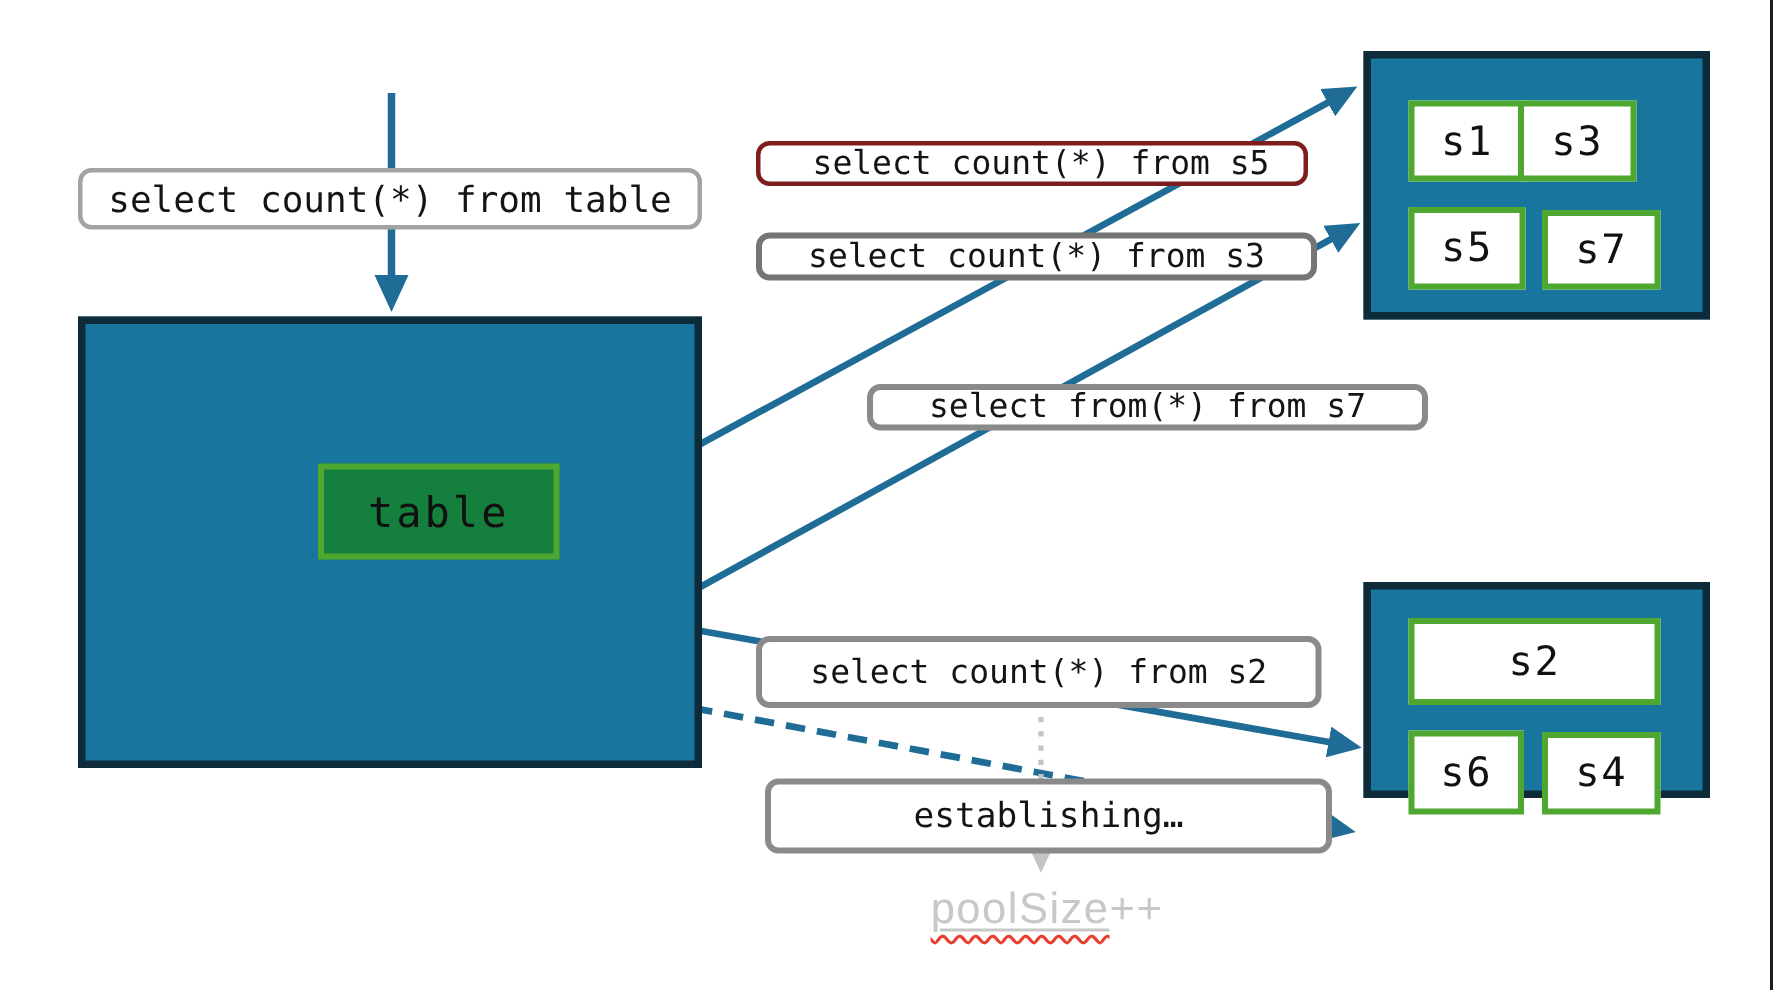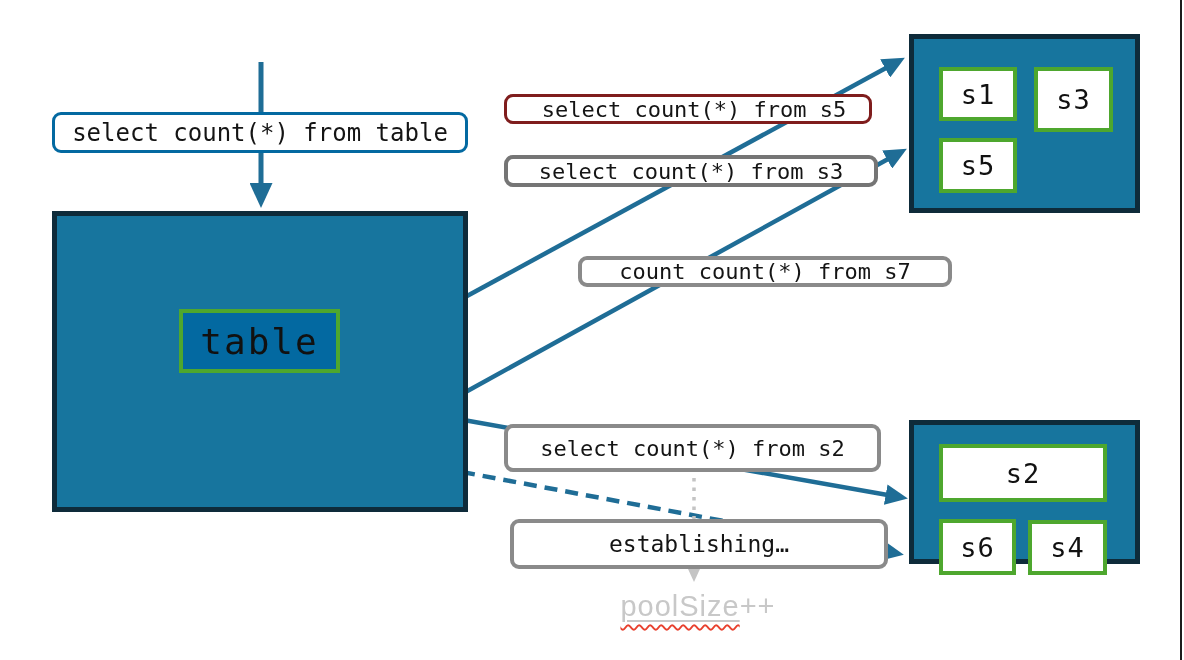--- a/index.html
+++ b/index.html
@@ -12,31 +12,31 @@
   
   .node{
     position:absolute;background:#17759e;border:5px solid #0e2b3a;box-sizing:border-box;z-index:2;
   }
   .shard{
     position:absolute;background:#ffffff;border:4px solid #4ea72e;box-sizing:border-box;
     display:flex;align-items:center;justify-content:center;
     font-size:27px;color:#111111;letter-spacing:1px;
   }
   .table-label{
-    position:absolute;background:#0369a1;border:4px solid #4ea72e;box-sizing:border-box;
+    position:absolute;background:#15803d;border:4px solid #4ea72e;box-sizing:border-box;
     display:flex;align-items:center;justify-content:center;
-    font-size:36px;color:#111111;z-index:3;letter-spacing:2px;
+    font-size:28px;color:#111111;z-index:3;letter-spacing:2px;margin-left:33px;
   }
   
   .qlabel{
     position:absolute;background:#ffffff;box-sizing:border-box;border-radius:9px;
     display:flex;align-items:center;justify-content:center;
     font-size:22px;color:#141414;white-space:nowrap;z-index:3;
   }
-  .b-medium{border:3px solid #0369a1;}
+  .b-medium{border:3px solid #a3a3a3;}
   .b-light{border:3px solid #7f1d1d;padding-left:12px;}
   .b-dark{border:4px solid #757575;margin-top:32px;}
   .b-gray{border:4px solid #8a8a8a;}
   
   .pool{
     position:absolute;left:598px;top:590px;width:200px;text-align:center;z-index:3;
     font-family:"Liberation Sans", sans-serif;font-size:29px;color:#c8c8c8;letter-spacing:1px;
   }
   .pool .squiggle{
     text-decoration:underline wavy #e8402e 2px;
@@ -81,29 +81,32 @@
 
   <div class="node" style="left:52px;top:211px;width:416px;height:301px;"></div>
   <div class="table-label" style="left:179px;top:309px;width:161px;height:64px;">
     <span>table</span>
   </div>
 
   <div class="node" style="left:909px;top:34px;width:231px;height:179px;">
     <div class="shard" style="left:25px;top:28px;width:78px;height:54px;">
       <span>s1</span>
     </div>
-    <div class="shard" style="left:120px;top:28px;width:79px;height:65px;">
+    <div class="shard" style="left:98px;top:28px;width:79px;height:54px;">
       <span>s3</span>
     </div>
     <div class="shard" style="left:25px;top:99px;width:78px;height:55px;">
       <span>s5</span>
     </div>
+    <div class="shard" style="left:114px;top:101px;width:79px;height:53px;">
+      <span>s7</span>
+    </div>
   </div>
 
-  <div class="node" style="left:909px;top:420px;width:231px;height:144px;text-align:center;">
+  <div class="node" style="left:909px;top:388px;width:231px;height:144px;text-align:center;">
     <div class="shard" style="left:25px;top:19px;width:168px;height:58px;">
       <span>s2</span>
     </div>
     <div class="shard" style="left:25px;top:94px;width:77px;height:56px;">
       <span>s6</span>
     </div>
     <div class="shard" style="left:114px;top:95px;width:79px;height:55px;">
       <span>s4</span>
     </div>
   </div>
@@ -114,21 +117,21 @@
 
   <div class="qlabel b-light" style="left:504px;top:94px;width:368px;height:30px;">
     <span>select count(*) from s5</span>
   </div>
 
   <div class="qlabel b-dark" style="left:504px;top:123px;width:374px;height:32px;z-index:4;">
     <span>select count(*) from s3</span>
   </div>
 
   <div class="qlabel b-gray" style="left:578px;top:256px;width:374px;height:31px;">
-    <span>count count(*) from s7</span>
+    <span>select from(*) from s7</span>
   </div>
 
   <div class="qlabel b-gray" style="left:504px;top:424px;width:377px;height:48px;">
     <span>select count(*) from s2</span>
   </div>
 
   <div class="qlabel b-gray" style="left:510px;top:519px;width:378px;height:50px;font-size:23px;">
     <span>establishing…</span>
   </div>
 

